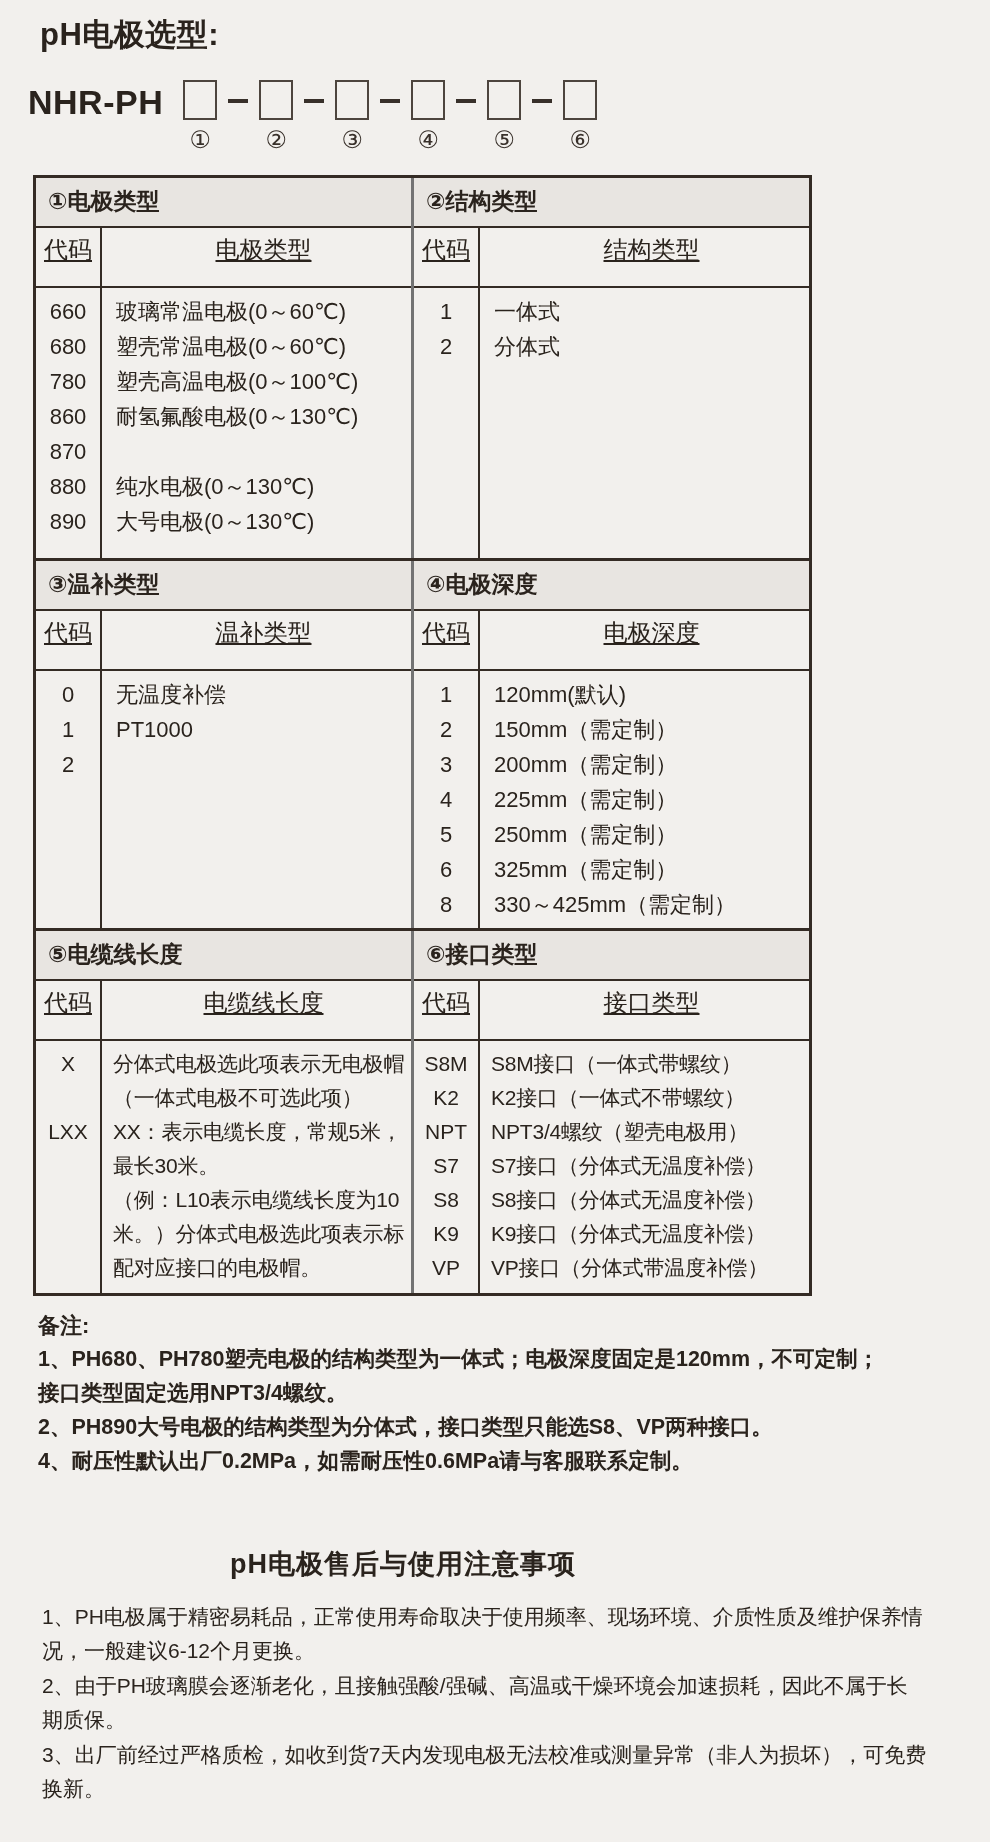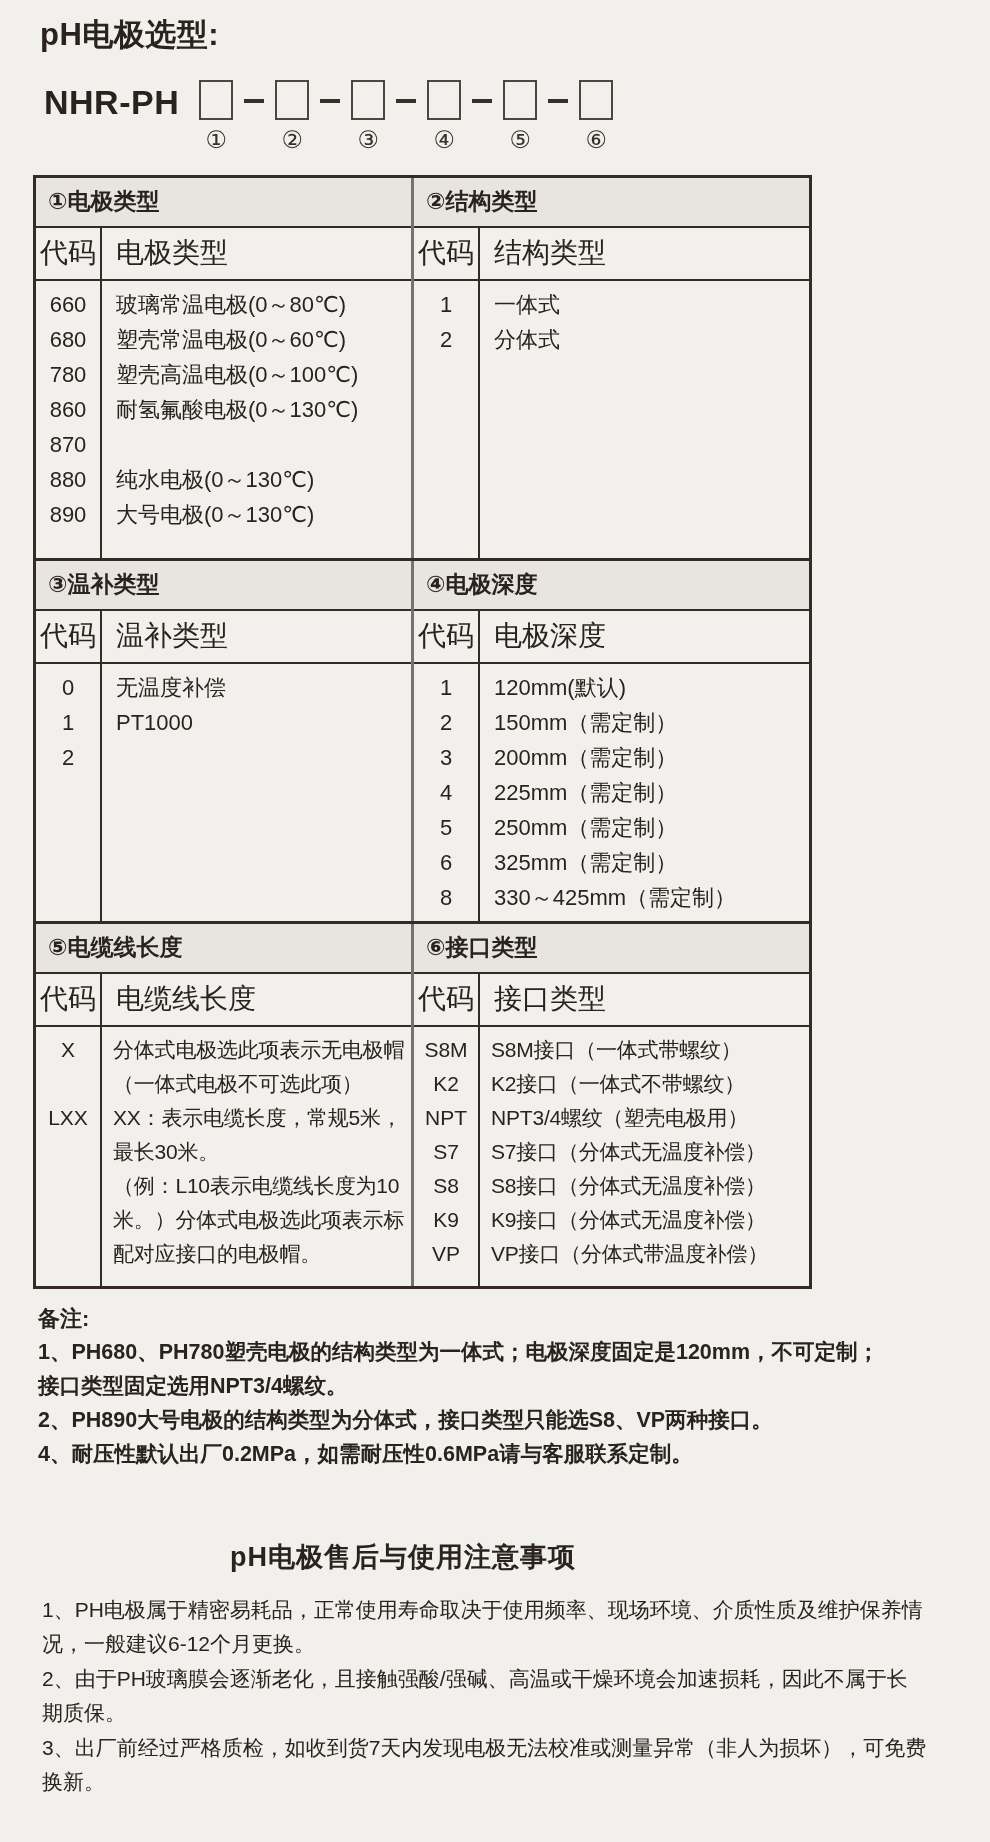--- a/index.html
+++ b/index.html
@@ -5,42 +5,42 @@
   html,body { margin:0; padding:0; }
   body {
     width:990px; height:1842px; overflow:hidden;
     background:#f2f0ed; color:#2a231d;
     font-family:"Liberation Sans","DejaVu Sans",sans-serif;
     -webkit-font-smoothing:antialiased;
   }
   .page-title { font-size:31px; font-weight:bold; padding:14px 0 0 40px; letter-spacing:.5px; }
 
   
-  .model-row { display:flex; align-items:flex-start; margin:24px 0 0 44px; }
+  .model-row { display:flex; align-items:flex-start; margin:24px 0 0 28px; }
   .model-prefix { font-size:34px; font-weight:bold; line-height:44px; margin-right:20px; letter-spacing:.5px; }
   .pos-unit { display:flex; flex-direction:column; align-items:center; }
   .code-box { width:34px; height:40px; border:2px solid #4d453e; box-sizing:border-box; }
   .pos-circ { margin-top:7px; font-size:24px; color:#38302a; font-family:"DejaVu Sans",sans-serif; line-height:26px; }
   .dash-bar { width:20px; height:4px; background:#38302a; margin:19px 11px 0; }
 
   
   .sel-table { margin:22px 0 0 33px; width:773px; border:3px solid #342b24; box-sizing:content-box; }
   .band { display:grid; grid-template-columns:378px 1fr; }
   .band + .band { border-top:3px solid #342b24; }
   .band1 { min-height:380px; }
   .band2 { min-height:330px; }
   .band3 { min-height:362px; }
   .half { display:flex; flex-direction:column; }
   .half-left { border-right:3px solid #737373; }
   .sec-header { background:#e8e5e1; border-bottom:2px solid #342b24; font-size:23px; font-weight:bold; padding:8px 0 9px 12px; }
   .sec-body { flex:1; position:relative; --cw:64px; }
   .sec-body::before { content:""; position:absolute; top:0; bottom:0; left:var(--cw); width:2px; background:#342b24; }
-  .col-head { display:grid; grid-template-columns:var(--cw) 1fr; border-bottom:2px solid #342b24; font-size:28px; }
+  .col-head { display:grid; grid-template-columns:var(--cw) 1fr; border-bottom:2px solid #342b24; font-size:24px;text-decoration:underline; }
   .col-head .ch-code { text-align:center; padding:6px 0 7px; }
-  .col-head .ch-type { padding:6px 0 7px 16px; }
+  .col-head .ch-type { padding:6px 0 20px 16px;text-align:center; }
   .rows { padding:6px 0 6px; }
   .trow { display:grid; grid-template-columns:var(--cw) 1fr; font-size:22px; line-height:35px; }
   .trow .code { text-align:center; align-self:start; }
   .trow .label { padding-left:16px; white-space:pre-line; }
   .rows-tight .trow { line-height:34px; font-size:21px; }
   .rows-tight .trow .label { padding-left:13px; letter-spacing:-.2px; }
 
   
   .remarks { margin:14px 0 0 38px; width:912px; }
   .remarks-title { font-size:22px; font-weight:bold; line-height:32px; }
@@ -97,21 +97,21 @@
     <div class="half half-left">
       <div class="sec-header">①电极类型</div>
       <div class="sec-body">
         <div class="col-head">
           <div class="ch-code">代码</div>
           <div class="ch-type">电极类型</div>
         </div>
         <div class="rows">
           <div class="trow">
               <div class="code">660</div>
-              <div class="label">玻璃常温电极(0～80℃)</div>
+              <div class="label">玻璃常温电极(0～60℃)</div>
             </div>
           <div class="trow">
               <div class="code">680</div>
               <div class="label">塑壳常温电极(0～60℃)</div>
             </div>
           <div class="trow">
               <div class="code">780</div>
               <div class="label">塑壳高温电极(0～100℃)</div>
             </div>
           <div class="trow">

